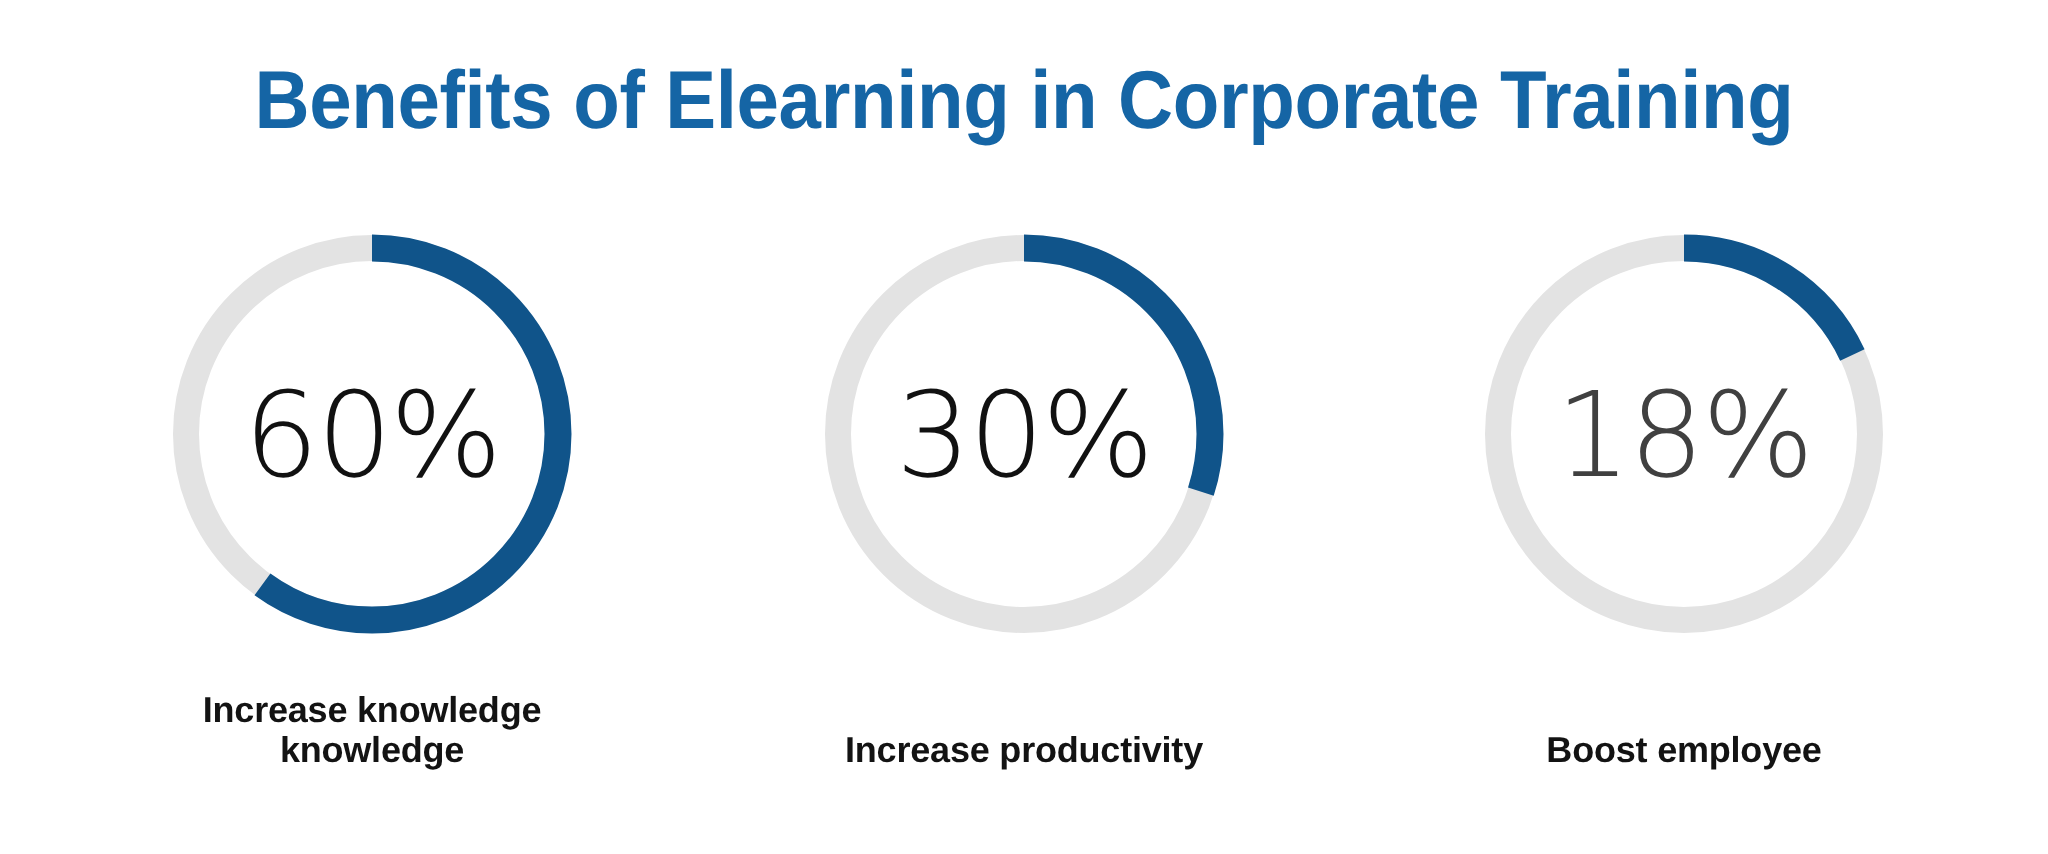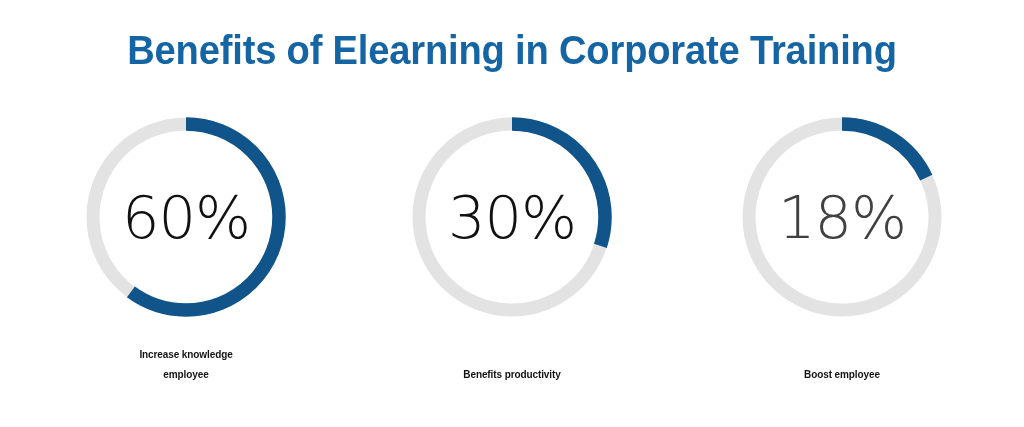--- a/index.html
+++ b/index.html
@@ -98,21 +98,21 @@
     user-select: none;
   }
 
   .stat-label {
     position: absolute;
     left: 0;
     bottom: 17px;
     width: 326px;
     text-align: center;
     font-family: "Liberation Sans", sans-serif;
-    font-size: 10px;
+    font-size: 18px;
     font-weight: 700;
     line-height: 20px;
     color: #131313;
     letter-spacing: -0.1px;
   }
   .stat-label .lbl-line { display: block; }
 </style>
 </head>
 <body style="background: rgb(255, 255, 255);">
 
@@ -125,34 +125,34 @@
     <div class="stat stat-1">
       <div class="donut-wrap">
         <svg class="donut-svg" viewBox="0 0 200 200">
           <circle class="donut-track" cx="100" cy="100" r="93" style="stroke: rgb(227, 227, 227);"></circle>
           <circle class="donut-value" cx="100" cy="100" r="93" stroke-dasharray="350.6017401406209 584.3362335677015" style="stroke: rgb(16, 84, 138);"></circle>
         </svg>
         <div class="donut-pct" style="color: rgb(17, 17, 17);">60%</div>
       </div>
       <div class="stat-label" style="color: rgb(19, 19, 19);">
         <span class="lbl-line">Increase knowledge</span>
-        <span class="lbl-line">employee</span>
+        <span class="lbl-line">knowledge</span>
       </div>
     </div>
 
     <div class="stat stat-2">
       <div class="donut-wrap">
         <svg class="donut-svg" viewBox="0 0 200 200">
           <circle class="donut-track" cx="100" cy="100" r="93" style="stroke: rgb(227, 227, 227);"></circle>
           <circle class="donut-value" cx="100" cy="100" r="93" stroke-dasharray="175.30087007031045 584.3362335677015" style="stroke: rgb(16, 84, 138);"></circle>
         </svg>
         <div class="donut-pct" style="color: rgb(17, 17, 17);">30%</div>
       </div>
       <div class="stat-label" style="color: rgb(19, 19, 19);">
-        <span class="lbl-line">Benefits productivity</span>
+        <span class="lbl-line">Increase productivity</span>
       </div>
     </div>
 
     <div class="stat stat-3">
       <div class="donut-wrap">
         <svg class="donut-svg" viewBox="0 0 200 200">
           <circle class="donut-track" cx="100" cy="100" r="93" style="stroke: rgb(227, 227, 227);"></circle>
           <circle class="donut-value" cx="100" cy="100" r="93" stroke-dasharray="105.18052204218625 584.3362335677015" style="stroke: rgb(16, 84, 138);"></circle>
         </svg>
         <div class="donut-pct" style="color: #404040;">18%</div>

